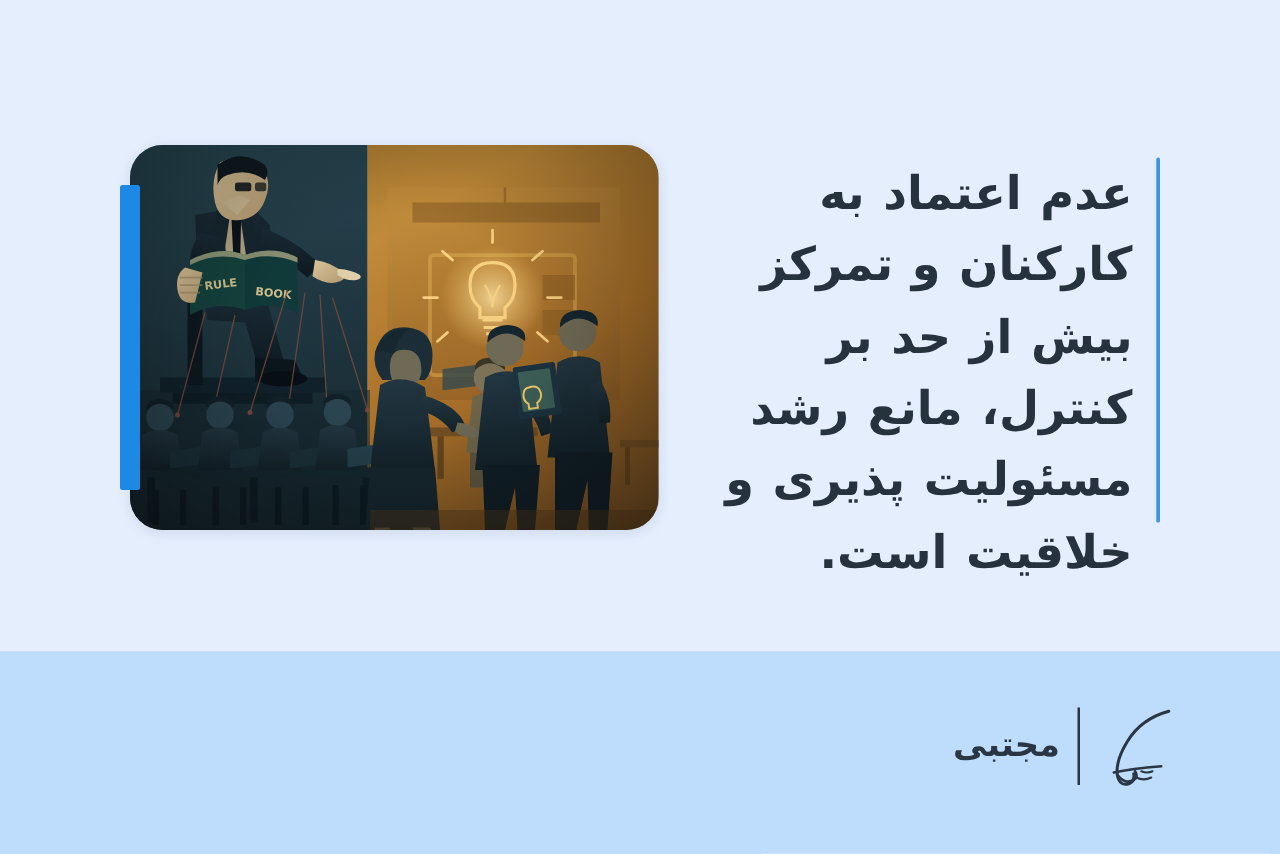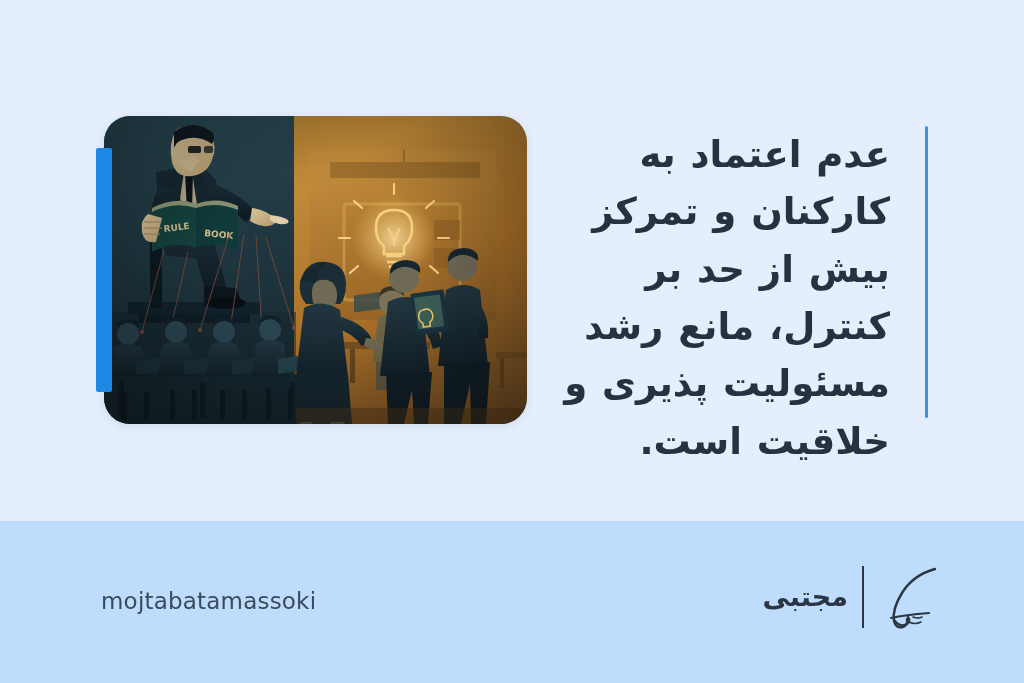--- a/index.html
+++ b/index.html
@@ -41,21 +41,21 @@
 
   
   .quote-block{
     position:absolute;right:96px;top:126px;width:395px;
     text-align:right;direction:rtl;
   }
   .quote-rule{
     position:absolute;right:0;top:0;width:3px;height:292px;background:#3d93e0;border-radius:2px;
   }
   .quote-text{
-    margin:0;padding-right:38px;
+    margin:0;padding-right:22px;
     font-size:37px;line-height:1.55;
     color:#27323f;font-weight:600;
     font-family:"DejaVu Sans","Liberation Sans",sans-serif;
     letter-spacing:0px;word-spacing:2px;
   }
 
   
   .handle{
     position:absolute;left:101px;top:588px;
     font-size:23px;color:#3b4a5c;letter-spacing:.2px;
@@ -333,21 +333,20 @@
 
       <div class="vignette"></div>
     </div>
   </div>
 
   <div class="quote-block">
     <div class="quote-rule"></div>
     <p class="quote-text">عدم اعتماد به کارکنان و تمرکز بیش از حد بر کنترل، مانع رشد مسئولیت پذیری و خلاقیت است.</p>
   </div>
 
-  <div class="handle">mojtabatamassoki</div>
 
   <div class="brand">
     <svg class="brand-mark" viewBox="0 0 62 70">
       <path d="M57 7 q-22 6 -33 24 q-10 16 -8 28 q2 8 9 6 q5 -2 4 -8" fill="none" stroke="#2b3644" stroke-width="2.4" stroke-linecap="round"></path>
       <path d="M13 56 q14 -3 38 -5" fill="none" stroke="#2b3644" stroke-width="2" stroke-linecap="round"></path>
       <path d="M16 58 q6 8 13 4 q4 -3 1 -7" fill="none" stroke="#2b3644" stroke-width="2.2" stroke-linecap="round"></path>
       <path d="M31 60 q6 3 12 0 M35 55 q5 2 9 0" fill="none" stroke="#2b3644" stroke-width="1.6" stroke-linecap="round"></path>
     </svg>
     <div class="brand-divider"></div>
     <div class="brand-words">

